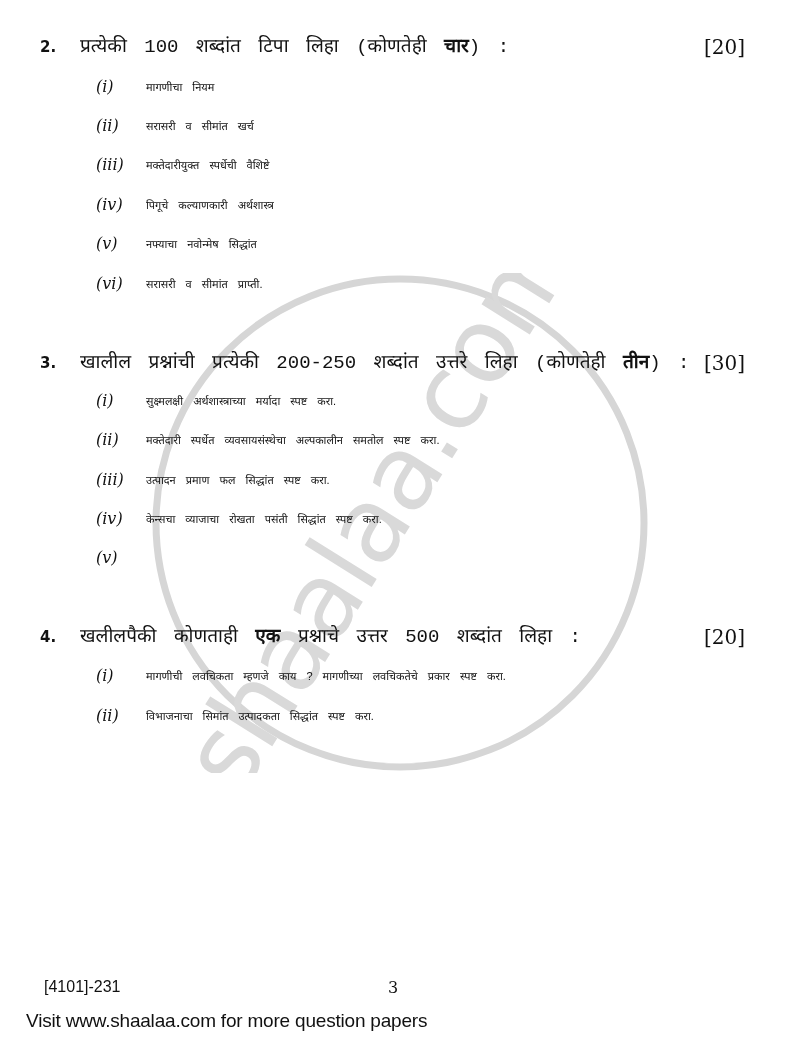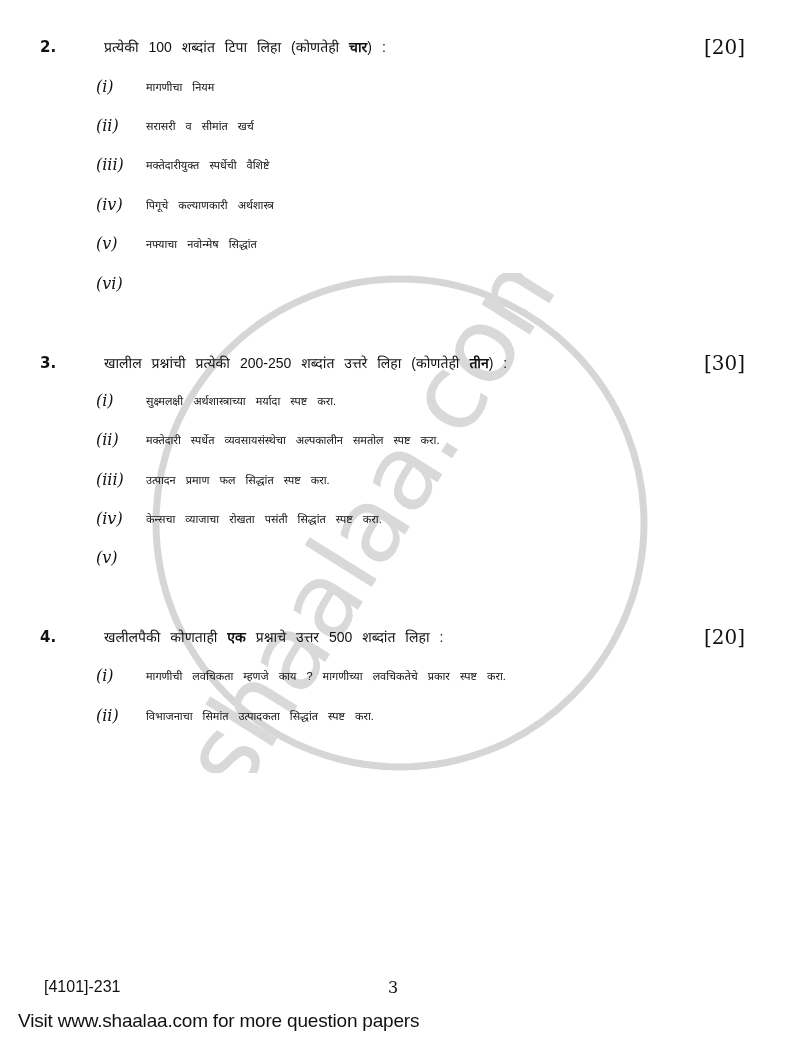--- a/index.html
+++ b/index.html
@@ -1,26 +1,26 @@
 <!DOCTYPE html>
 <html><head>
   <meta charset="utf-8">
   <style>
     html, body { margin: 0; padding: 0; background: #ffffff; }
     body { width: 800px; height: 1049px; position: relative; overflow: hidden; font-family: "DejaVu Serif", serif; color: #111; }
     .line { position: absolute; left: 0; width: 800px; height: 30px; line-height: 30px; font-size: 17px; white-space: nowrap; }
     .qnum { position: absolute; left: 40px; font-family: "DejaVu Sans", sans-serif; font-weight: bold; font-size: 15px; }
-    .qtext { position: absolute; left: 104px; font-family: Liberation Sans, sans-serif; font-size: 14px; word-spacing: 6px; }
+    .qtext { position: absolute; left: 80px; font-family: Liberation Mono, monospace; font-size: 19px; word-spacing: 6px; }
     .qtext b { font-weight: bold; }
     .marks { position: absolute; right: 55px; font-family: "DejaVu Serif", serif; font-size: 20px; }
     .sublabel { position: absolute; left: 96px; font-family: "DejaVu Serif", serif; font-style: italic; font-size: 16px; }
     .subtext { position: absolute; left: 146px; font-family: Liberation Sans, sans-serif; font-size: 11px; word-spacing: 7px; }
     .footer-code { position: absolute; left: 44px; top: 978px; font-family: Liberation Sans, sans-serif; font-size: 16px; }
     .footer-page { position: absolute; left: 388px; top: 978px; font-family: "DejaVu Serif", serif; font-size: 16px; }
-    .visit { position: absolute; left: 18px; top: 1010px; font-family: "Liberation Sans", sans-serif; font-size: 19px; color: #111; letter-spacing: -0.2px; }
+    .visit { position: absolute; left: 26px; top: 1010px; font-family: "Liberation Sans", sans-serif; font-size: 19px; color: #111; letter-spacing: -0.2px; }
     .watermark { position: absolute; left: 150px; top: 273px; width: 500px; height: 500px; pointer-events: none; }
   </style>
 </head>
 <body>
 
 <svg class="watermark" viewBox="0 0 500 500" xmlns="http://www.w3.org/2000/svg">
   <ellipse cx="250" cy="250" rx="244" ry="244" fill="none" stroke="#d6d6d6" stroke-width="7"></ellipse>
   <text x="250" y="260" text-anchor="middle" transform="rotate(-58 250 250)" font-family="DejaVu Sans, sans-serif" font-size="104" fill="#d9d9d9" letter-spacing="-2">shaalaa.com</text>
 </svg>
 
@@ -44,20 +44,21 @@
 <div class="line" style="top:190px">
   <span class="sublabel">(iv)</span>
   <span class="subtext">पिगूचे कल्याणकारी अर्थशास्त्र</span>
 </div>
 <div class="line" style="top:229px">
   <span class="sublabel">(v)</span>
   <span class="subtext">नफ्याचा नवोन्मेष सिद्धांत</span>
 </div>
 <div class="line" style="top:269px">
   <span class="sublabel">(vi)</span>
+  <span class="subtext">सरासरी व सीमांत प्राप्ती.</span>
 </div>
 
 <div class="line" style="top:348px">
   <span class="qnum">3.</span>
   <span class="qtext"><span>खालील प्रश्नांची प्रत्येकी 200-250 शब्दांत उत्तरे लिहा (कोणतेही</span> <b>तीन</b><span>) :</span></span>
   <span class="marks">[30]</span>
 </div>
 <div class="line" style="top:386px">
   <span class="sublabel">(i)</span>
   <span class="subtext">सुक्ष्मलक्षी अर्थशास्त्राच्या मर्यादा स्पष्ट करा.</span>

